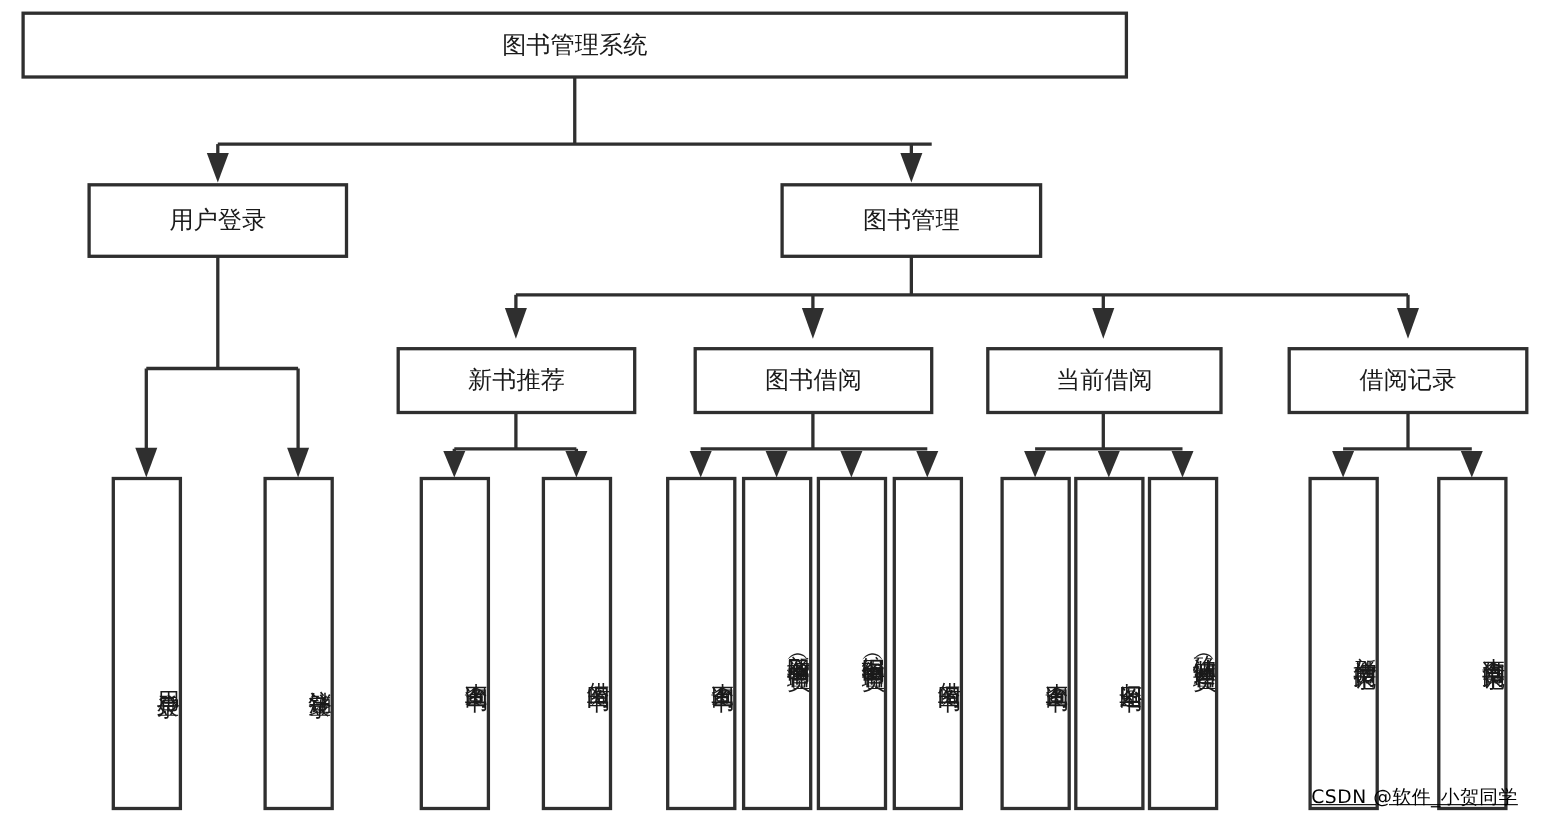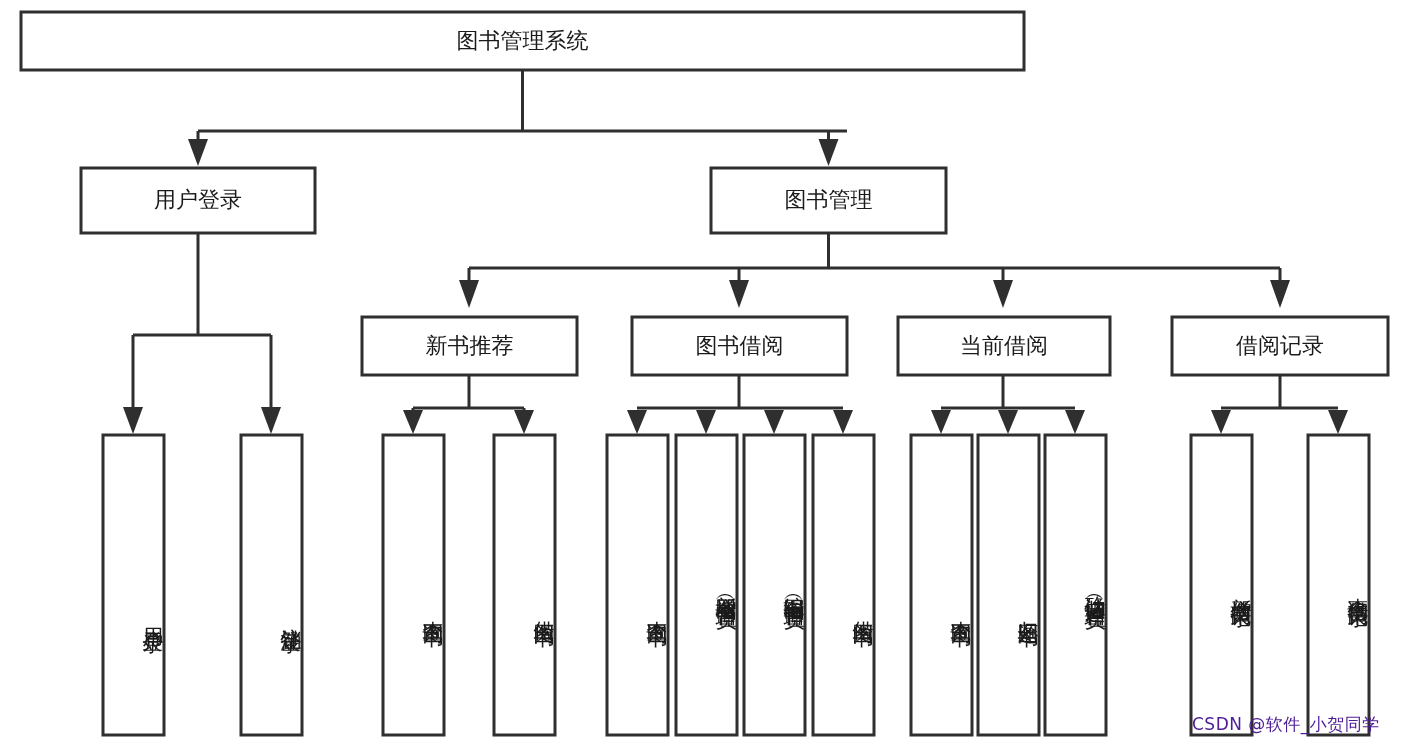--- a/index.html
+++ b/index.html
@@ -61,23 +61,24 @@
     white-space: nowrap;
     text-align: center;
     pointer-events: none;
   }
   .watermark {
     position: absolute;
     left: 1192px;
     top: 713px;
     font-family: "DejaVu Sans", "Liberation Sans", sans-serif;
     font-size: 17px;
-    color: #4c1d95;
+    color: #000000;
     white-space: nowrap;
     letter-spacing: 0.5px;
+    text-decoration: underline;
   }
 </style>
 </head>
 <body>
 
 <div id="diagram-root">
 
   <svg class="diagram-canvas" viewBox="0 0 1405 747">
 
     <g>

